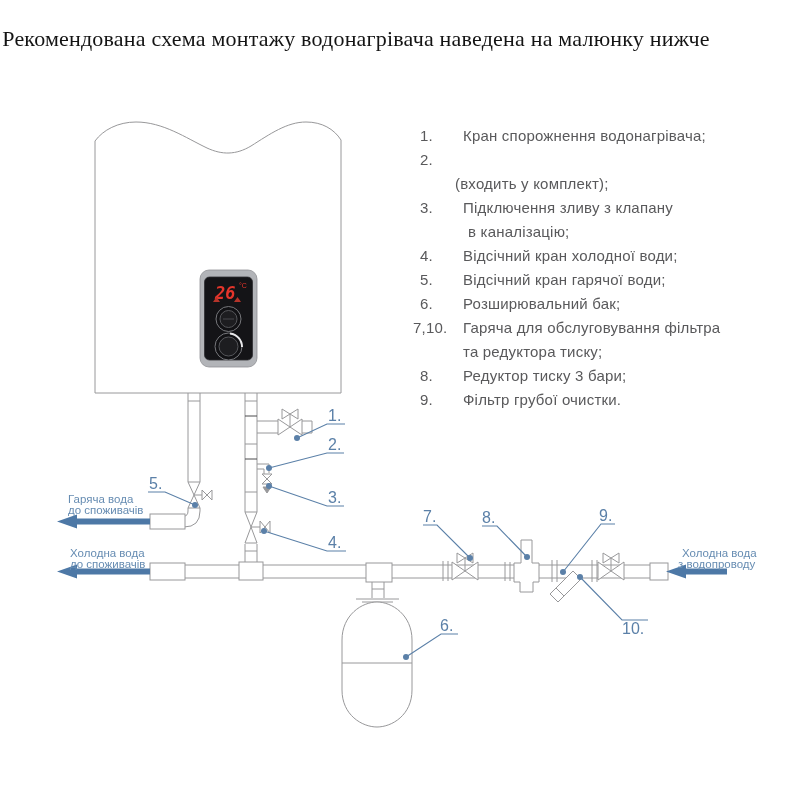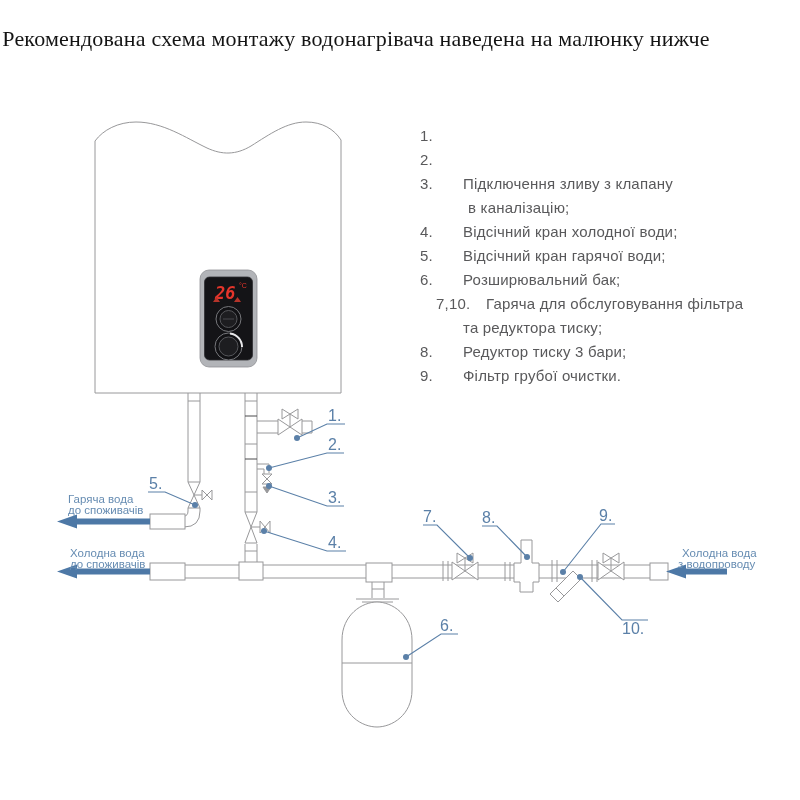--- a/index.html
+++ b/index.html
@@ -5,21 +5,21 @@
   html,body{margin:0;padding:0;}
   body{width:800px;height:800px;background:#ffffff;position:relative;overflow:hidden;
        font-family:"Liberation Sans",sans-serif;}
   .title{position:absolute;left:0;top:26px;width:712px;text-align:center;
          font-family:"Liberation Serif",serif;font-size:22px;color:#141414;letter-spacing:0.2px;}
   .diagram-svg{position:absolute;left:0;top:0;}
   .legend{position:absolute;left:410px;top:124px;width:382px;color:#59595b;
           font-size:15px;letter-spacing:0.2px;}
   .lrow{height:24px;line-height:24px;display:flex;white-space:nowrap;}
   .lnum{flex:none;width:53px;padding-left:10px;box-sizing:border-box;}
-  .lnum.wide{padding-left:3px;margin-left:23px;}
+  .lnum.wide{padding-left:3px;}
   .cont1{padding-left:45px;}
   .cont2{padding-left:58px;}
   .cont3{padding-left:53px;align-items:flex-end;}
   .seg{font-family:"DejaVu Sans Mono",monospace;font-style:italic;font-weight:bold;}
 </style>
 </head>
 <body>
 
 <div class="title">Рекомендована схема монтажу водонагрівача наведена на малюнку нижче</div>
 
@@ -236,23 +236,27 @@
       <polyline points="648,620 622,620 580,577"></polyline>
       <circle cx="580" cy="577" r="3" fill="#5b80a8" stroke="none"></circle>
       <text x="622" y="634" fill="#5b80a8" stroke="none">10.</text>
     </g>
   </g>
 </svg>
 
 <div class="legend">
   <div class="lrow">
     <span class="lnum">1.</span>
+    <span>Кран спорожнення водонагрівача;</span>
   </div>
   <div class="lrow">
     <span class="lnum">2.</span>
+  </div>
+  <div class="lrow cont1">
+    <span>(входить у комплект);</span>
   </div>
   <div class="lrow">
     <span class="lnum">3.</span>
     <span>Підключення зливу з клапану</span>
   </div>
   <div class="lrow cont2">
     <span>в каналізацію;</span>
   </div>
   <div class="lrow">
     <span class="lnum">4.</span>

